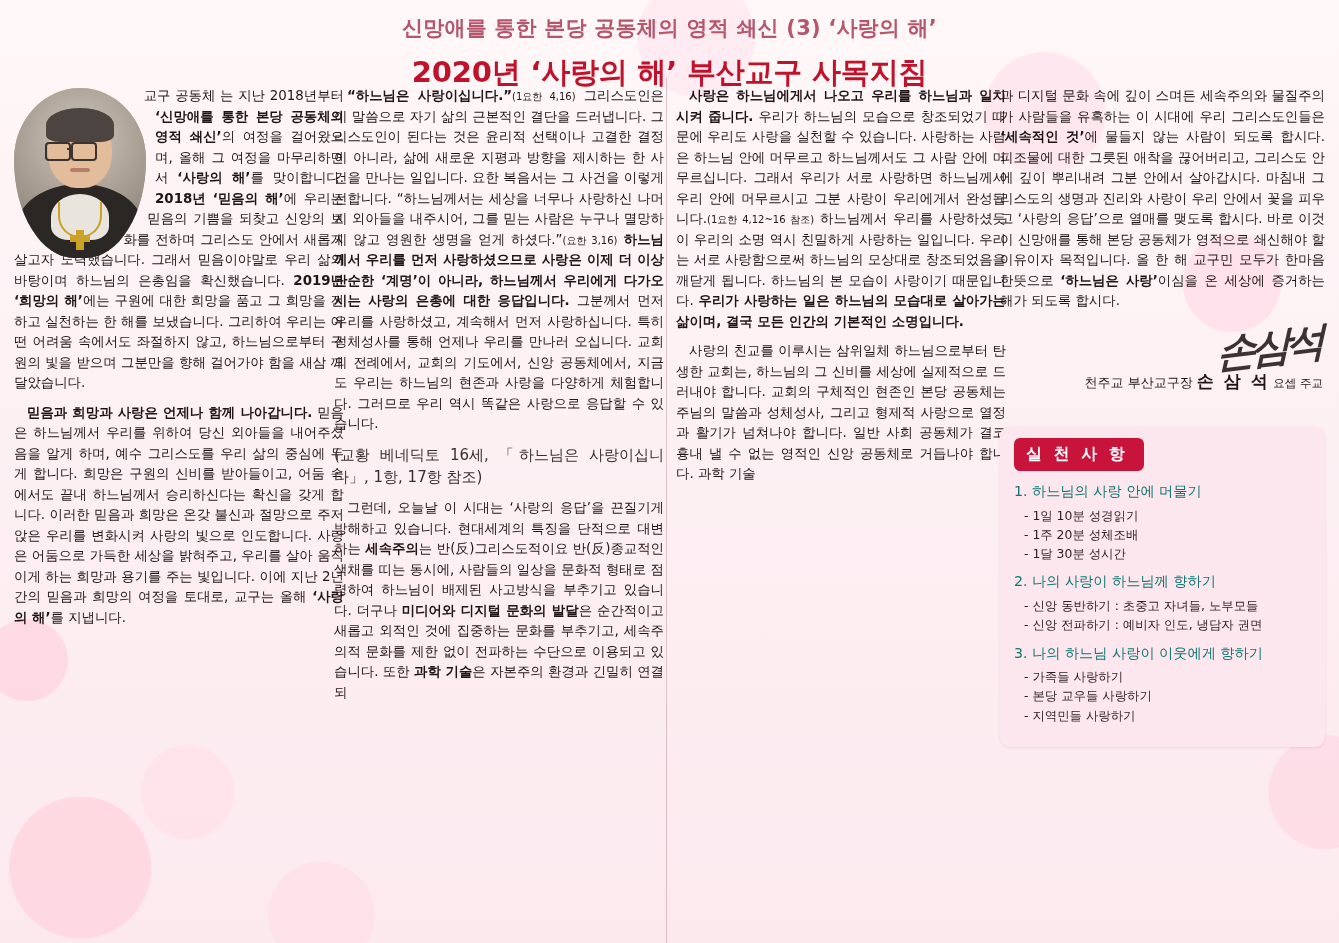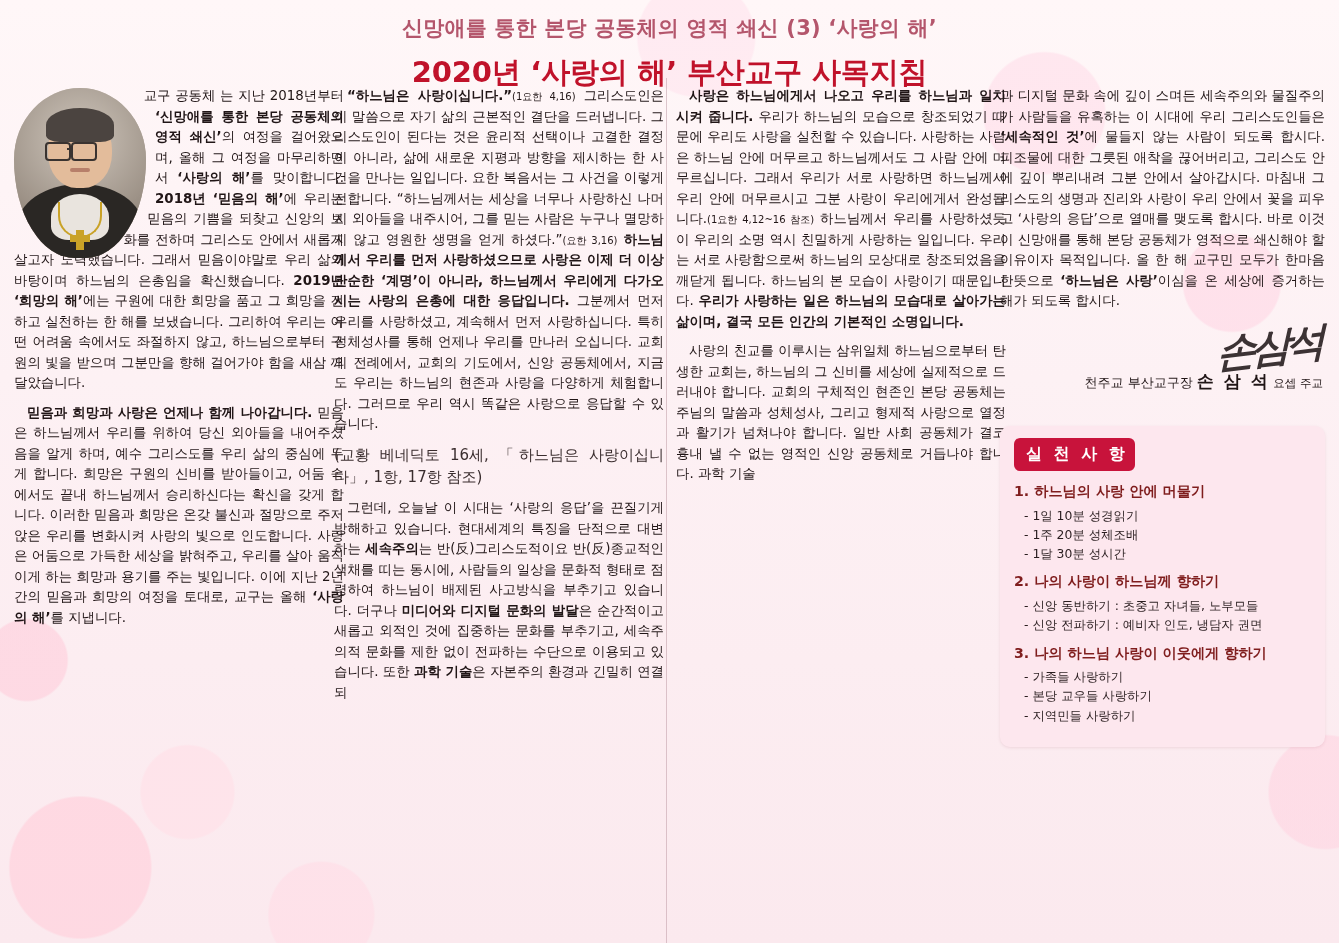--- a/index.html
+++ b/index.html
@@ -186,29 +186,29 @@
     padding: 12px 14px 14px 14px;
     box-shadow: 0 1px 3px rgba(160,90,110,0.15);
   }
   .practice-title {
     display: inline-block;
     background: #c8133b;
     color: #fff;
     font-weight: 800;
     font-size: 16px;
     letter-spacing: 3px;
-    padding: 4px 7px 5px 12px;
+    padding: 4px 16px 5px 12px;
     border-radius: 6px;
     margin-bottom: 10px;
   }
   .pr-item { margin-bottom: 8px; }
   .pr-head {
     font-size: 14.2px;
-    font-weight: 700;
-    color: #7f1d1d;
+    font-weight: 400;
+    color: #0f766e;
     margin-bottom: 3px;
   }
   .pr-sub {
     font-size: 12.4px;
     padding-left: 10px;
     line-height: 1.55;
     color: #2a1e20;
   }
 </style>
 </head>

